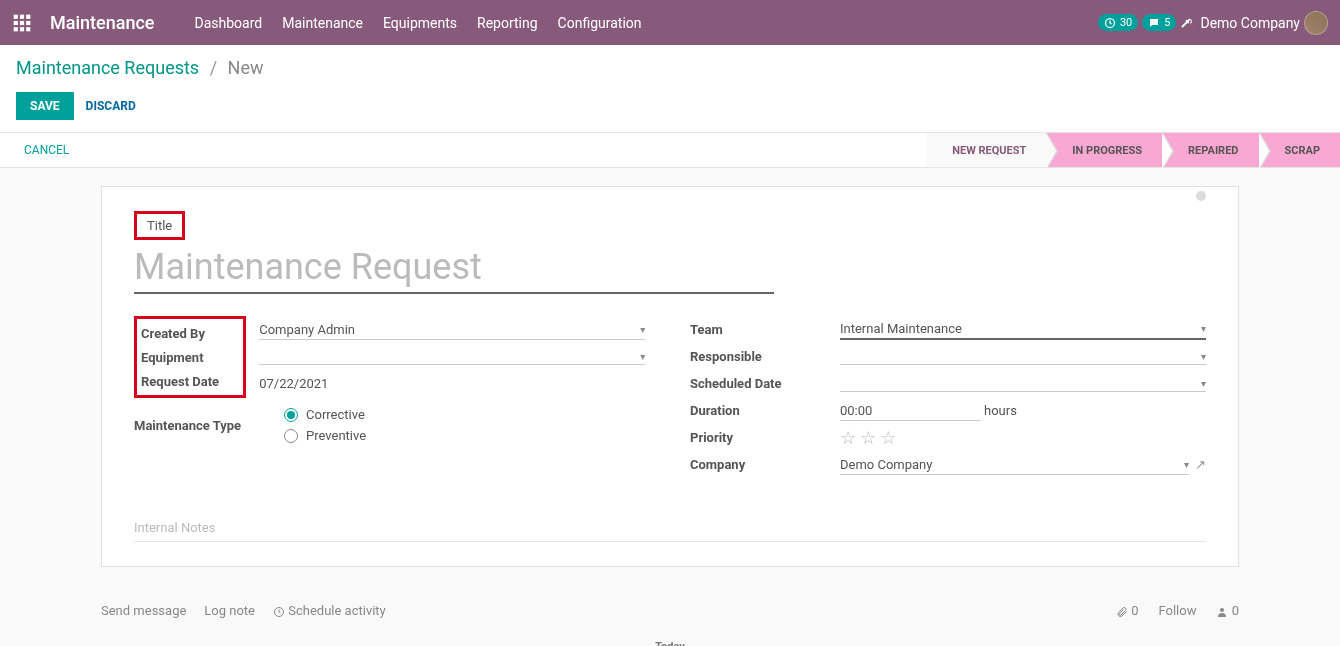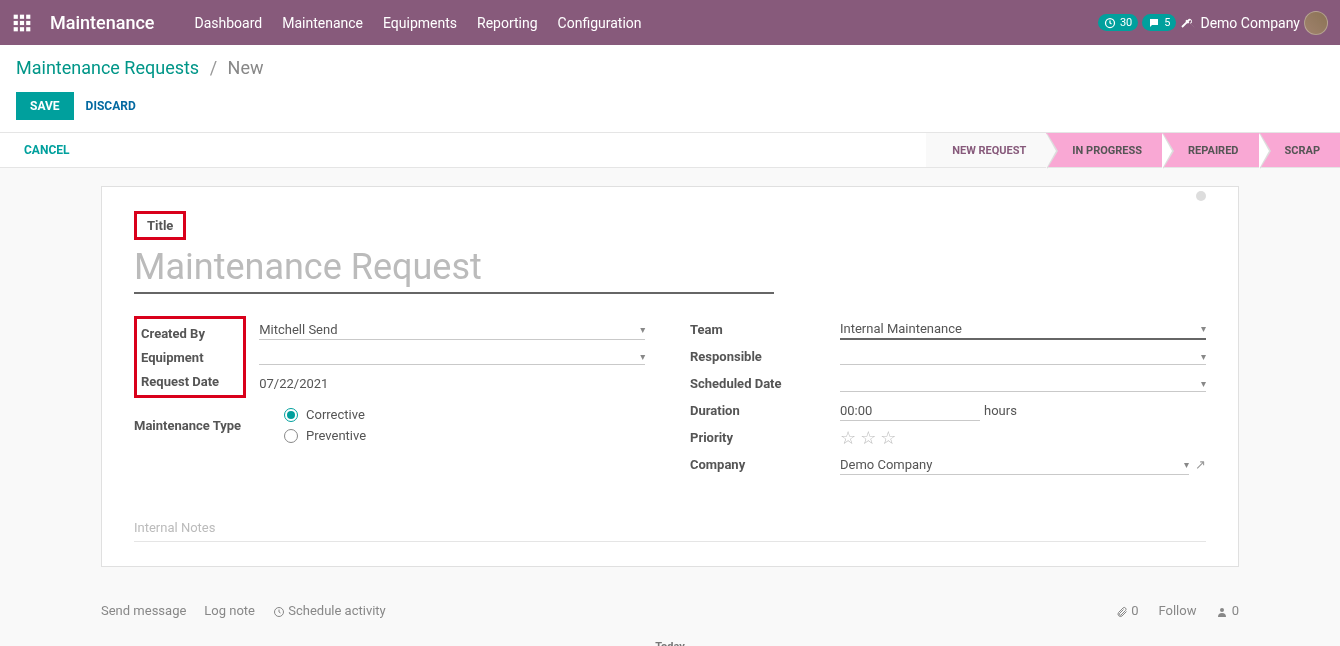--- a/index.html
+++ b/index.html
@@ -17,32 +17,32 @@
 .avatar{width:24px;height:24px;border-radius:50%;background:linear-gradient(45deg,#a0826d,#8b7355);border:1px solid rgba(255,255,255,.3)}
 .crumb-bar{background:#fff;padding:12px 16px 6px}
 .crumb{font-size:18px}
 .crumb-link{color:#009688;cursor:pointer}
 .crumb-sep{color:#999;margin:0 6px}
 .crumb-curr{color:#888}
 .act-row{display:flex;align-items:center;gap:12px;padding:8px 16px 12px;background:#fff}
 .btn-save{background:#00a09d;color:#fff;border:none;font-weight:700;padding:7px 14px;font-size:12px;cursor:pointer}
 .btn-discard{background:none;border:none;color:#0369a1;font-weight:700;font-size:12px;cursor:pointer}
 .status-bar{background:#fff;border-top:1px solid #e5e5e5;border-bottom:1px solid #e5e5e5;padding:0 0 0 24px;display:flex;align-items:center;height:36px}
-.btn-cancel{background:none;border:none;color:#00a09d;font-weight:700;font-size:12px;cursor:pointer}
+.btn-cancel{background:none;border:none;color:#00a09d;font-weight:400;font-size:12px;cursor:pointer}
 .stages{margin-left:auto;display:flex;align-items:stretch;height:100%}
 .stage{position:relative;display:flex;align-items:center;padding:0 20px 0 26px;font-size:11px;font-weight:700;color:#555;cursor:pointer;background:#f9a8d4}
 .stage.active{color:#875a7b;background:#f9f9f9}
 .stage::after{content:"";position:absolute;right:-10px;top:0;width:0;height:0;border-top:18px solid transparent;border-bottom:18px solid transparent;border-left:10px solid #fff;z-index:2}
 .stage.active::after{border-left-color:#f9f9f9}
 .stage::before{content:"";position:absolute;right:-12px;top:0;width:0;height:0;border-top:18px solid transparent;border-bottom:18px solid transparent;border-left:11px solid #ddd;z-index:1}
 .stage:last-child::after,.stage:last-child::before{display:none}
 .form-wrap{display:flex;justify-content:center;padding:18px 0}
 .form-card{background:#fff;border:1px solid #e0e0e0;width:1138px;padding:24px 32px}
 .title-lbl-box{display:inline-block;border:3px solid #d9001b;padding:4px 10px;margin-bottom:2px}
-.title-lbl{font-weight:700;font-size:13px;color:#555}
+.title-lbl{font-weight:400;font-size:13px;color:#555}
 .title-input{width:640px;font-size:36px;border:none;border-bottom:2px solid #666;outline:none;padding:4px 0 4px;color:#666}
 .title-input::placeholder{color:#bbb}
 .row2{display:flex;margin-top:22px;gap:40px}
 .col{flex:1}
 .kanban-dot{float:right;width:10px;height:10px;border-radius:50%;background:#ddd;margin-top:-20px}
 .fld{display:flex;align-items:center;min-height:27px}
 .fld-lbl{width:150px;font-weight:700;font-size:13px;color:#555}
 .fld-val{flex:1;font-size:13px;color:#555;position:relative}
 .select-line{border-bottom:1px solid #c9c9c9;padding:2px 0;display:flex;align-items:center}
 .select-line.req{border-bottom:2px solid #666}
@@ -150,21 +150,21 @@
           <div class="fld">
               <span class="fld-lbl" style="width:auto">Equipment</span>
             </div>
           <div class="fld">
               <span class="fld-lbl" style="width:auto">Request Date</span>
             </div>
         </div>
         <div style="display:inline-block;vertical-align:top;width:calc(100% - 130px);margin-left:10px">
           <div class="fld">
               <div class="fld-val select-line">
-                <span>Mitchell Send</span>
+                <span>Company Admin</span>
                 <span class="caret">▾</span>
               </div>
             </div>
           <div class="fld">
               <div class="fld-val select-line">
                 <span></span>
                 <span class="caret">▾</span>
               </div>
             </div>
           <div class="fld">

